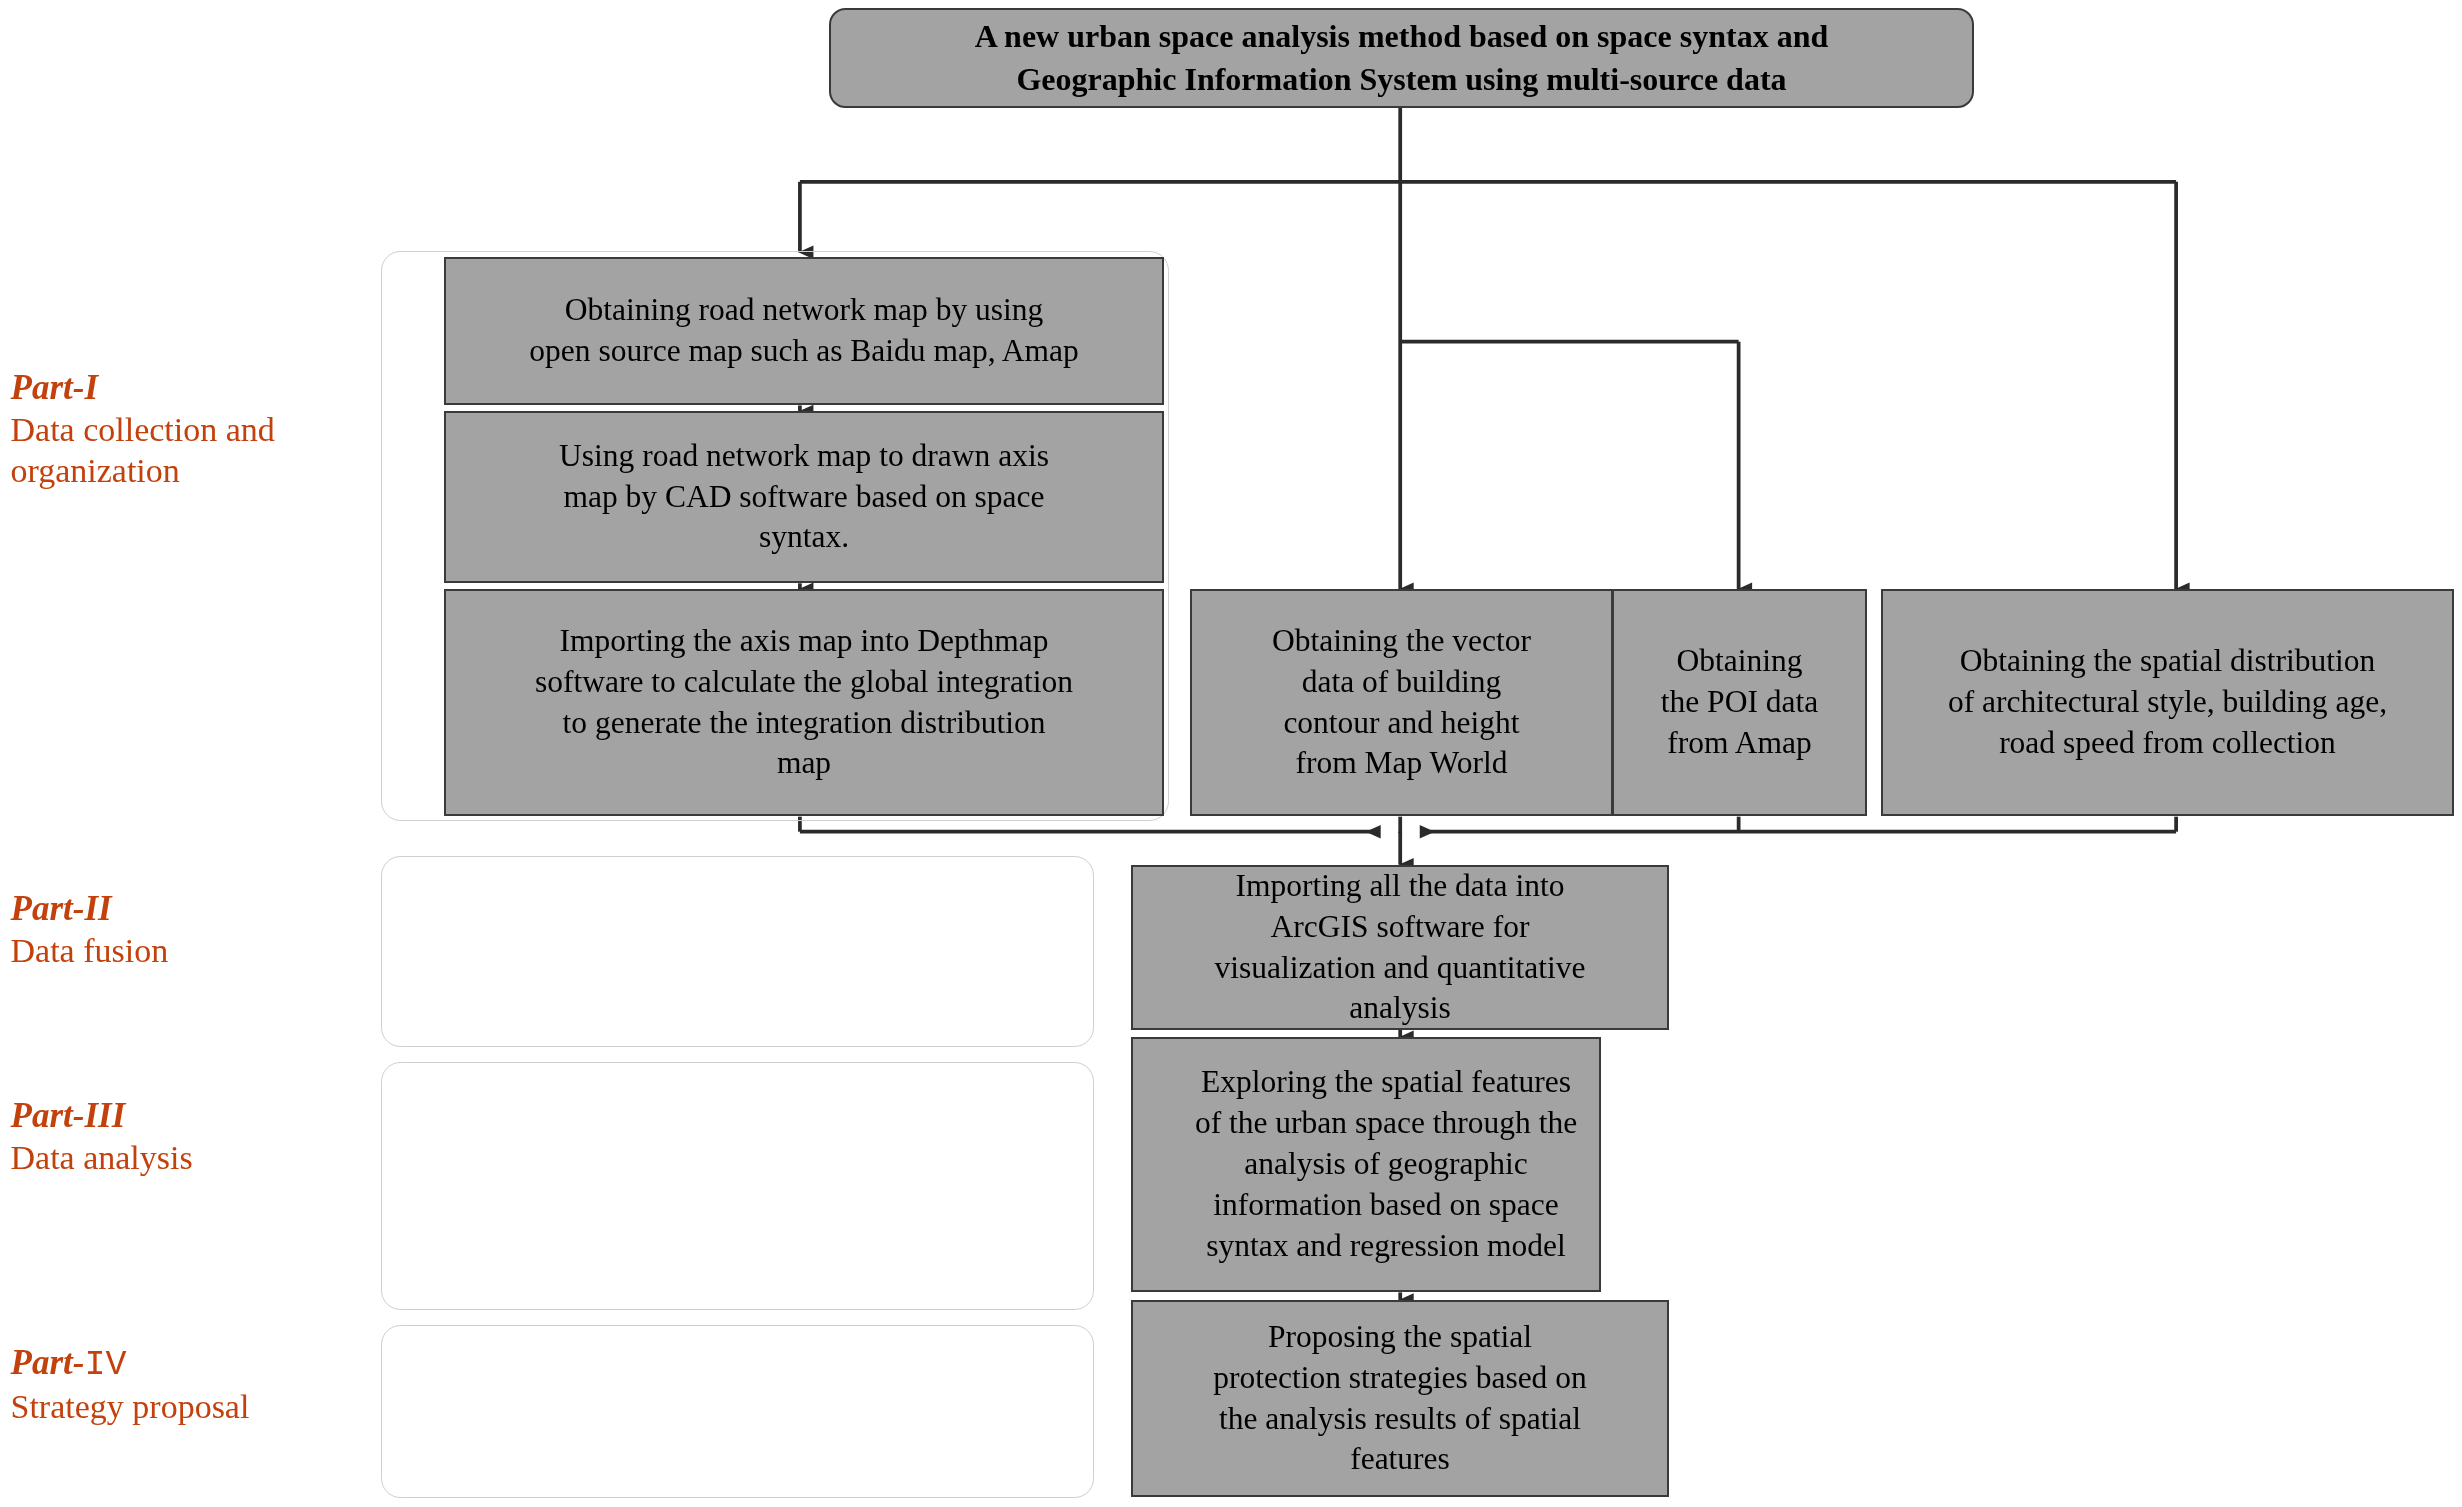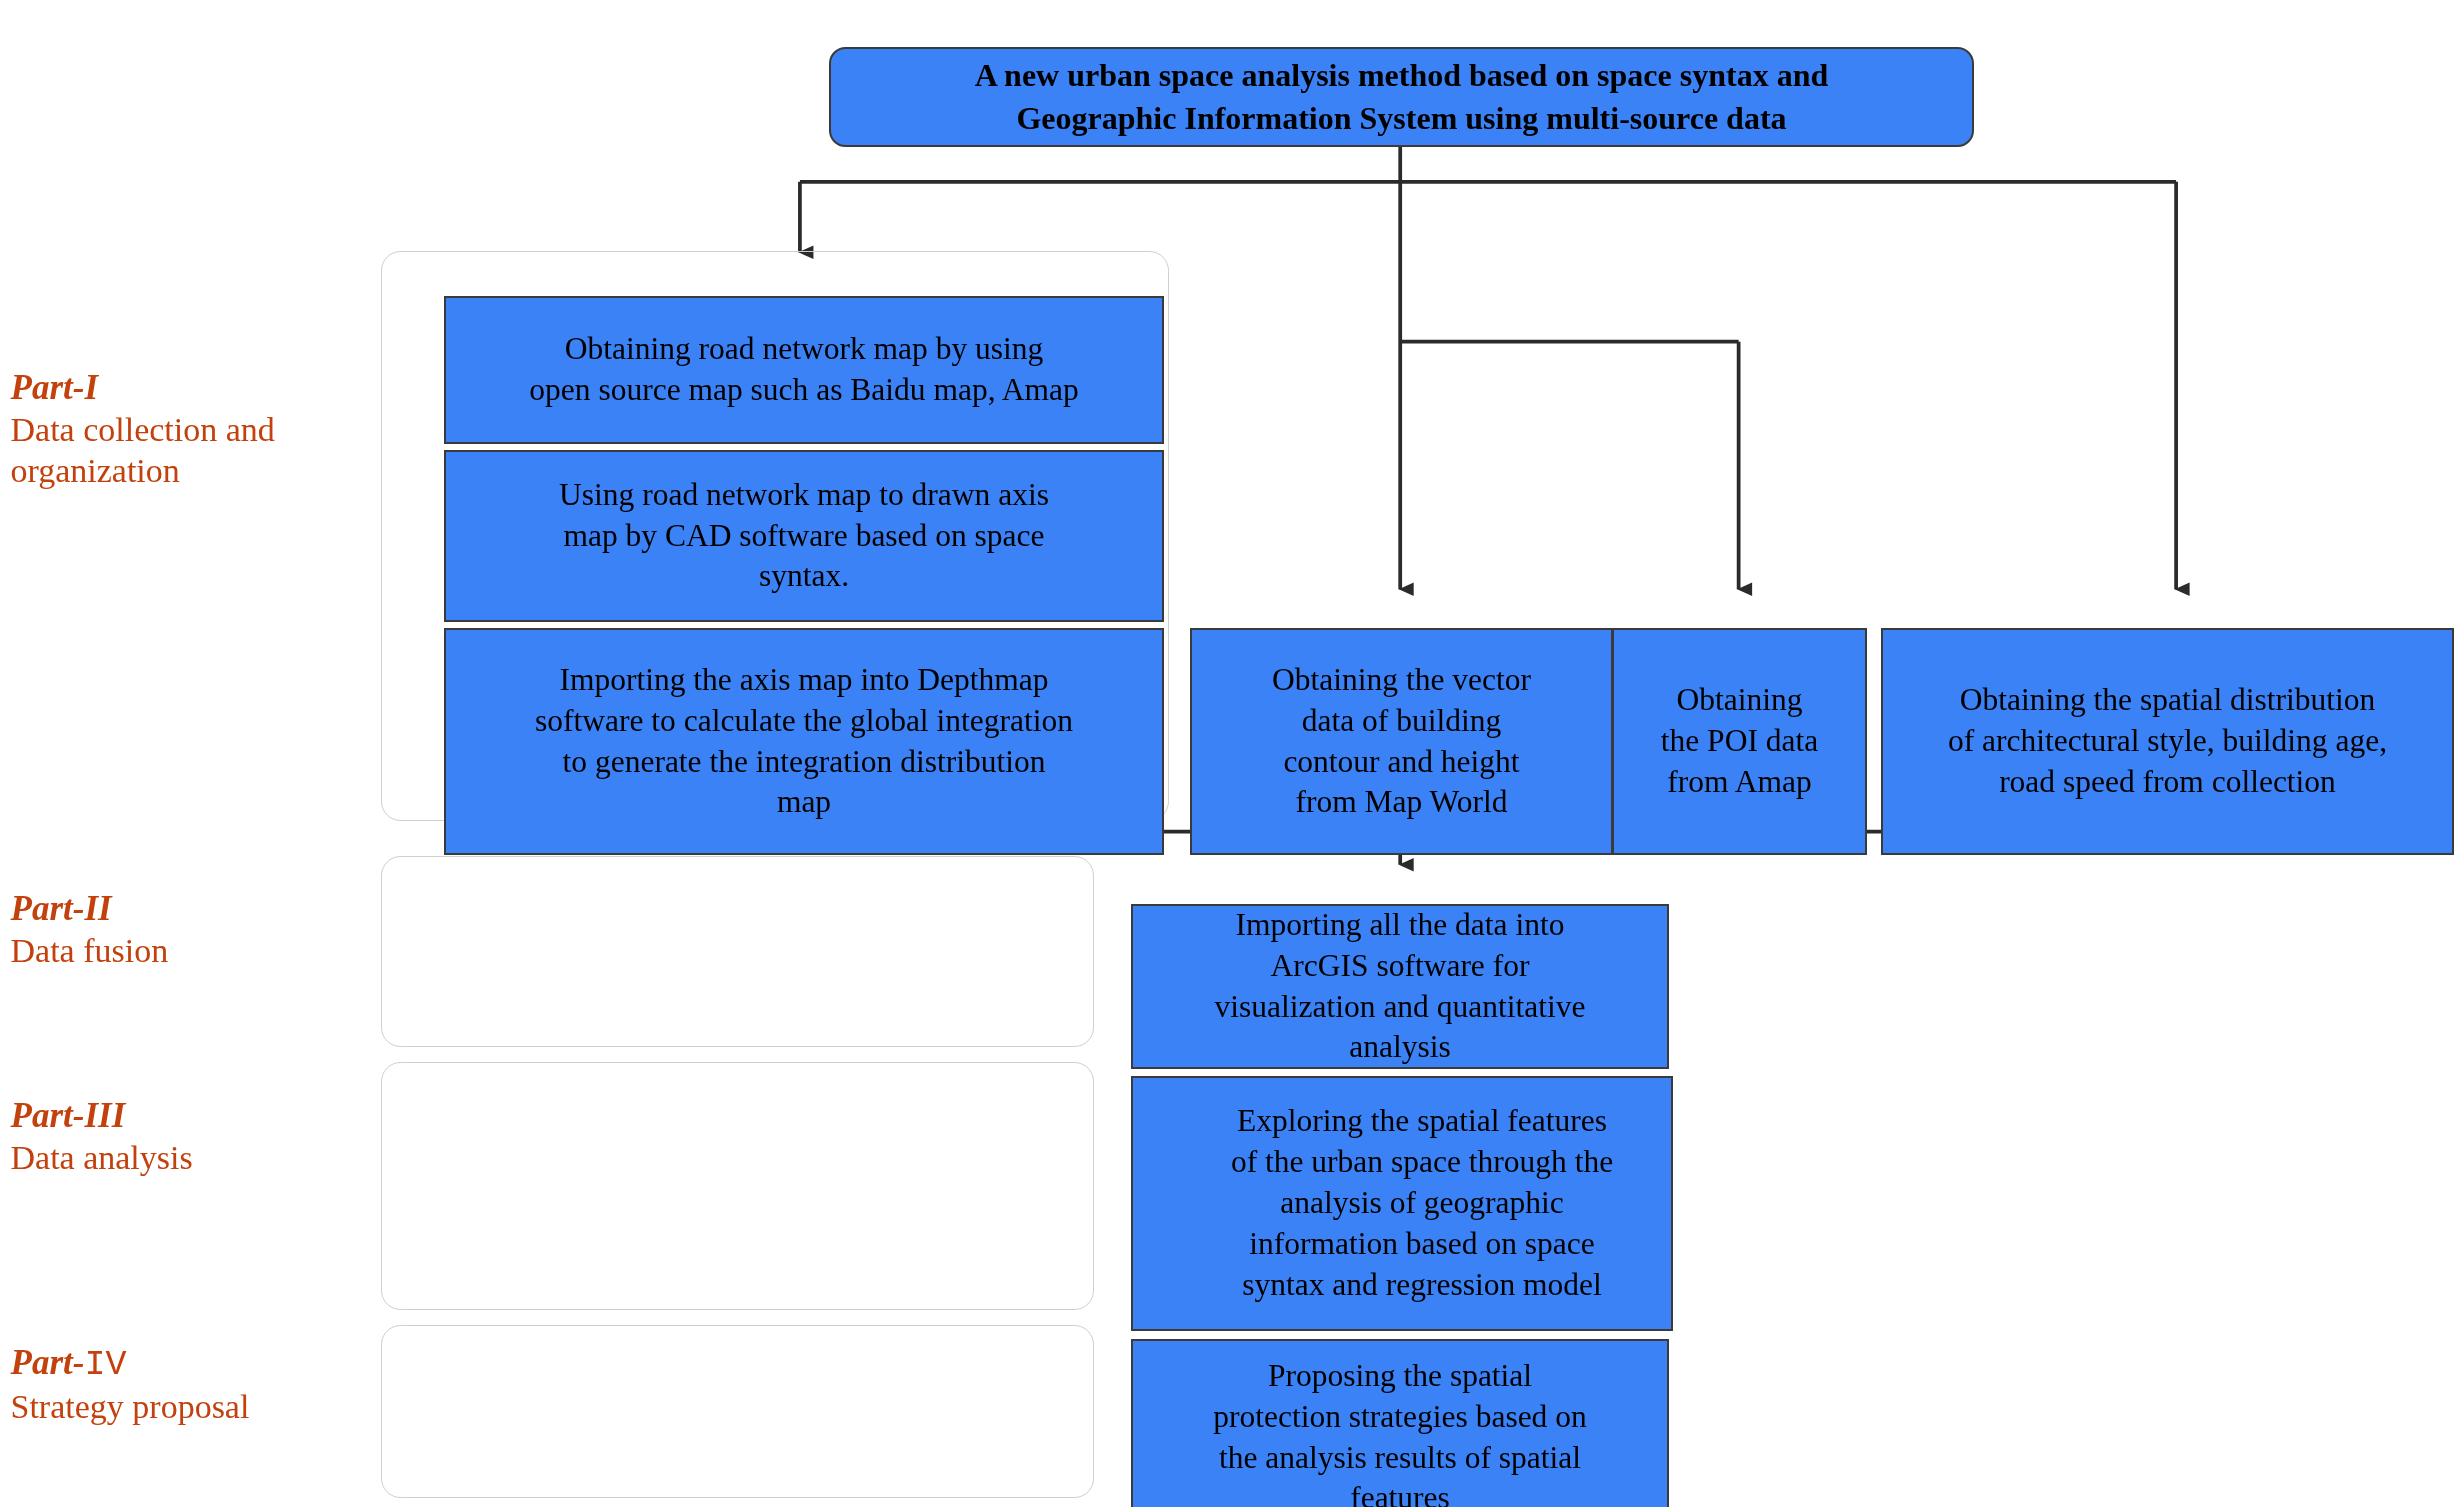--- a/index.html
+++ b/index.html
@@ -20,30 +20,29 @@
     position: absolute;
     left: 0;
     top: 0;
     width: 2462px;
     height: 1508px;
     pointer-events: none;
   }
   .node {
     position: absolute;
     box-sizing: border-box;
-    background: #3b82f6;
+    background: #a3a3a3;
     border: 2.3px solid #3a3a3a;
     display: flex;
     align-items: center;
     justify-content: center;
     text-align: center;
     color: #000000;
     line-height: 1.30;
     z-index: 3;
-    margin-top: 39px;
   }
   .node-inner {
     padding: 0 10.5px;
     width: 100%;
   }
   .title-node {
     border-radius: 16.5px;
     font-weight: bold;
     font-size: 32px;
     line-height: 1.34;
@@ -233,21 +232,21 @@
 
   <div class="node proc" style="left:1131px; top:865px; width:538px; height:165px;">
     <div class="node-inner">
       <div>Importing all the data into</div>
       <div>ArcGIS software for</div>
       <div>visualization and quantitative</div>
       <div>analysis</div>
     </div>
   </div>
 
-  <div class="node proc" style="left:1131px; top:1037px; width:542px; height:255px;padding-left:40px;">
+  <div class="node proc" style="left:1131px; top:1037px; width:470px; height:255px;padding-left:40px;">
     <div class="node-inner">
       <div>Exploring the spatial features</div>
       <div>of the urban space through the</div>
       <div>analysis of geographic</div>
       <div>information based on space</div>
       <div>syntax and regression model</div>
     </div>
   </div>
 
   <div class="node proc" style="left:1131px; top:1300px; width:538px; height:197px;">

